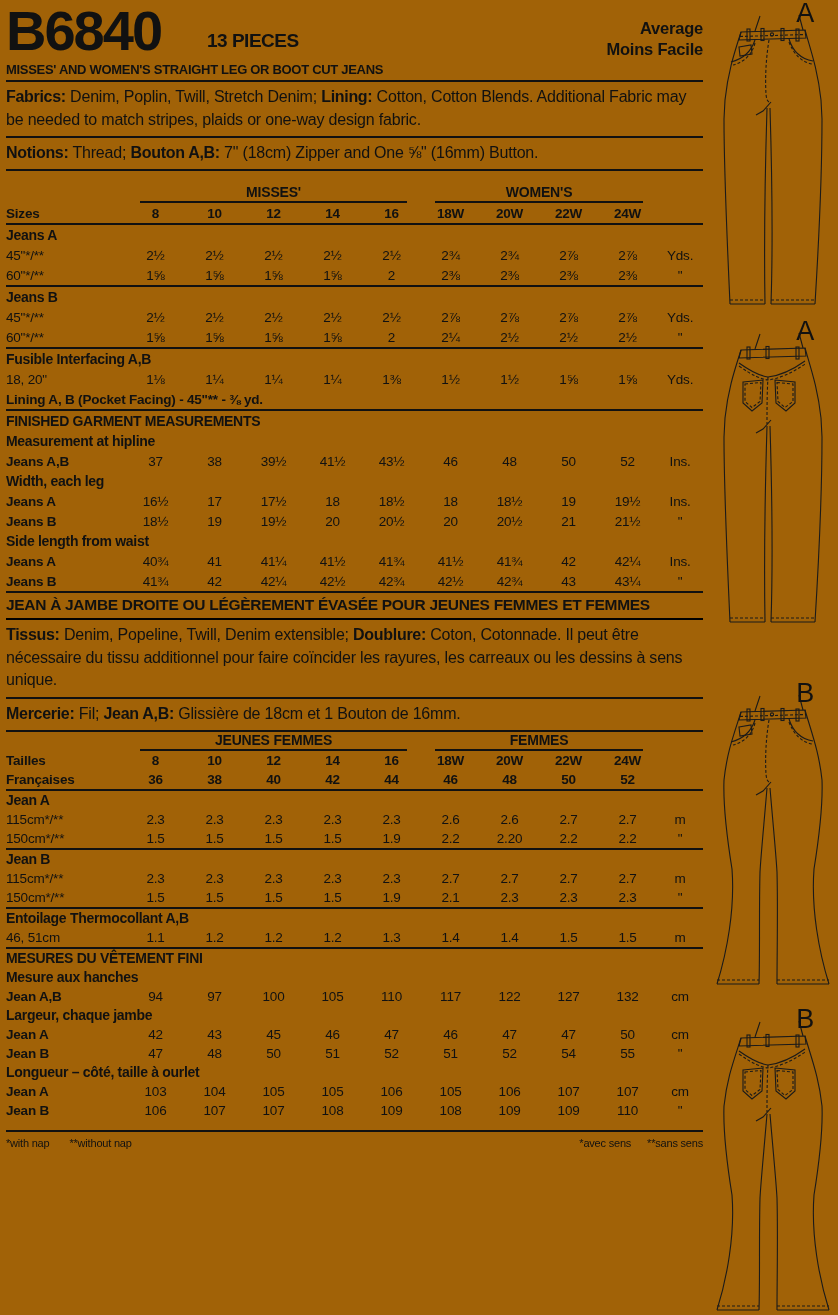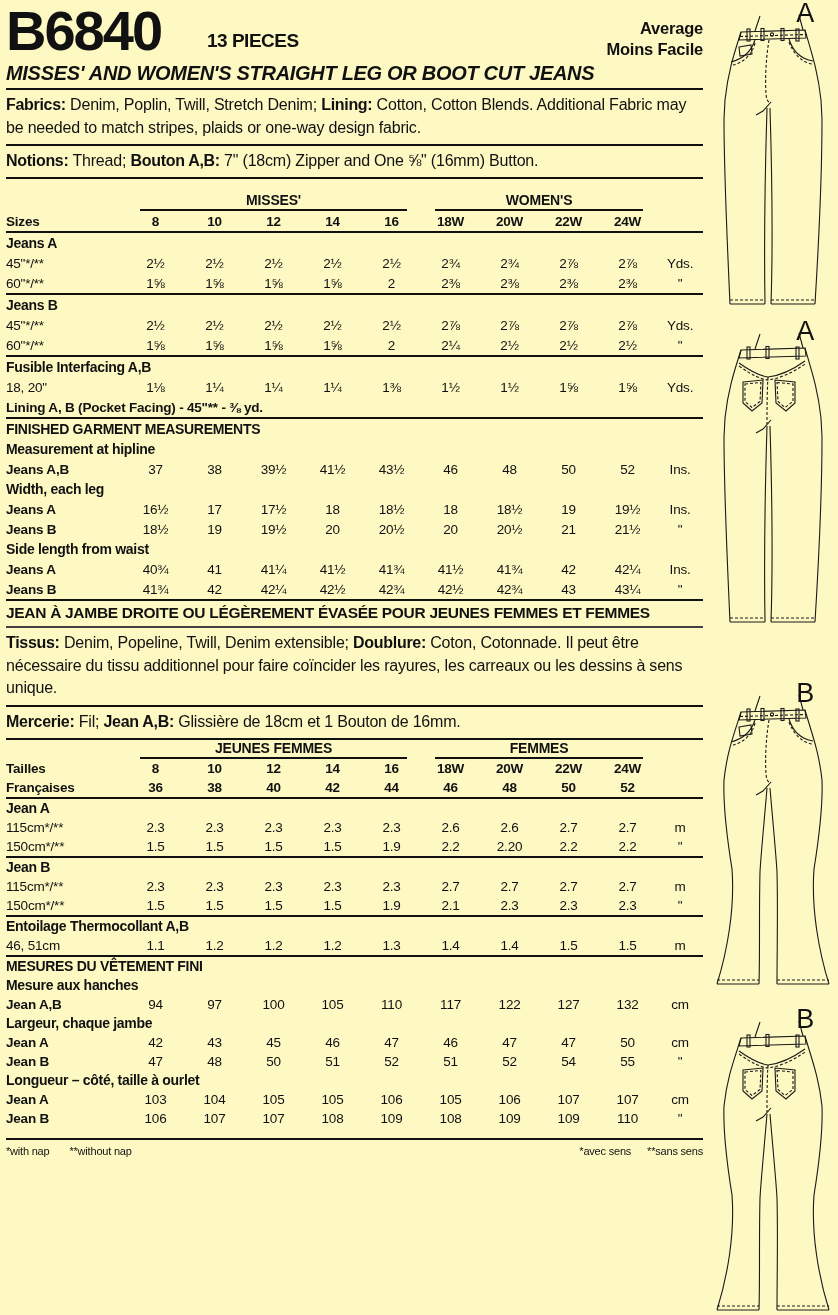--- a/index.html
+++ b/index.html
@@ -1,30 +1,30 @@
 <!DOCTYPE html>
 <html><head>
 <meta charset="utf-8">
 <style>
   html,body{margin:0;padding:0;background:#fff;}
-  .page{position:relative;width:838px;height:1315px;background:#fef9c3;overflow:hidden;
+  .page{position:relative;width:838px;height:1315px;background:#a16207;overflow:hidden;
         font-family:"Liberation Sans",sans-serif;color:#111;letter-spacing:-0.2px;}
   .content{position:absolute;left:6px;top:4px;width:697px;}
 
   
   .header-row{display:flex;align-items:flex-start;}
   .pattern-number{font-size:56px;font-weight:700;line-height:0.95;letter-spacing:-2px;margin:0;}
   .pieces{font-size:19px;font-weight:700;margin:26px 0 0 46px;letter-spacing:-0.5px;}
   .difficulty{margin-left:auto;text-align:right;font-size:16.5px;font-weight:700;line-height:1.25;margin-top:14px;}
-  .title{font-size:20px;font-weight:700;border-bottom:2px solid #111;padding:3px 0 3px;letter-spacing:-0.3px;font-style:italic;}
+  .title{font-size:13px;font-weight:700;border-bottom:2px solid #111;padding:3px 0 3px;letter-spacing:-0.3px;}
 
   
   .para{font-size:16px;line-height:1.4;margin:0;padding:4px 0 5px;border-bottom:2px solid #111;}
   .para b{letter-spacing:-0.3px;}
-  .fr-header{font-size:15.5px;font-weight:700;border-bottom:2px solid #404040;border-top:2px solid #111;
+  .fr-header{font-size:15.5px;font-weight:700;border-bottom:2px solid #000000;border-top:2px solid #111;
              padding:3px 0 4px;letter-spacing:-0.3px;}
 
   
   table{border-collapse:collapse;width:100%;table-layout:fixed;font-size:13.5px;}
   col.c-label{width:120px;} col.c-size{width:59px;} col.c-unit{width:46px;}
   td{height:20px;padding:0;vertical-align:middle;white-space:nowrap;}
   #table-fr td{height:19px;}
   td.val,td.unit{text-align:center;}
   td.lbl{text-align:left;}
   .b, td.section-label, td.note-label{font-weight:700;}

